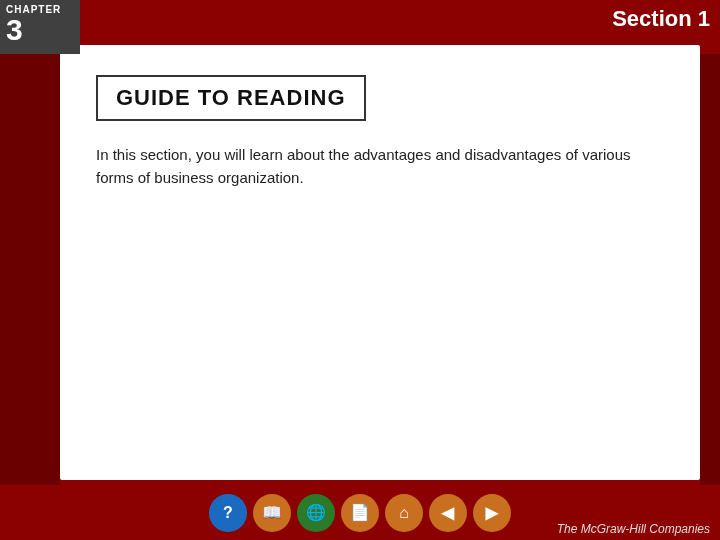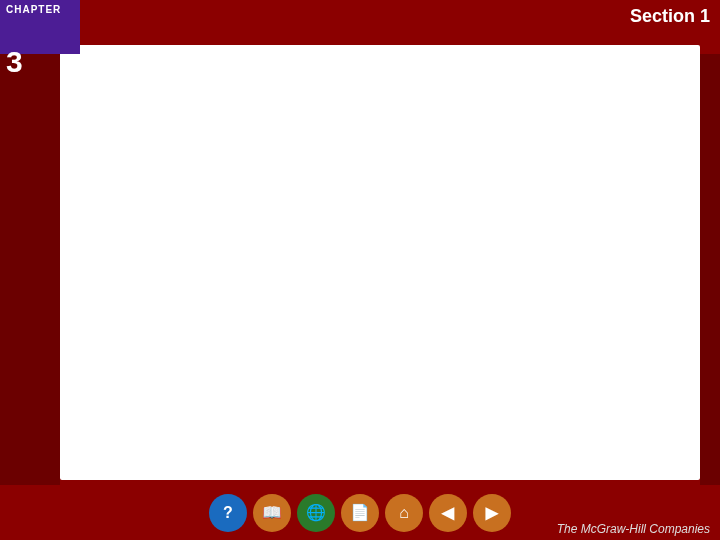--- a/index.html
+++ b/index.html
@@ -21,27 +21,26 @@
       background: #8b0000;
       z-index: 0;
     }
 
     
     .chapter-badge {
       position: absolute;
       top: 0; left: 0;
       width: 80px;
       height: 54px;
-      background: #4c1d95;
+      background: #404040;
       z-index: 10;
       display: flex;
       flex-direction: column;
       align-items: flex-start;
       padding: 4px 6px;
-      gap: 32px;
     }
 
     .chapter-label {
       font-size: 10px;
       font-weight: bold;
       color: #fff;
       letter-spacing: 1px;
       text-transform: uppercase;
     }
 
@@ -51,21 +50,21 @@
       color: #fff;
       line-height: 1;
     }
 
     
     .section-label {
       position: absolute;
       top: 6px;
       right: 10px;
       z-index: 10;
-      font-size: 18px;
+      font-size: 22px;
       font-weight: bold;
       color: #fff;
     }
 
     
     .main-content {
       position: absolute;
       top: 45px;
       left: 60px;
       right: 20px;
@@ -184,24 +183,28 @@
 
 <div class="chapter-badge">
   <span class="chapter-label">CHAPTER</span>
   <span class="chapter-number">3</span>
 </div>
 
 <div class="section-label">Section 1</div>
 
 <div class="main-content">
   
+  <div class="guide-box">
+    <span class="guide-title">GUIDE TO READING</span>
+  </div>
 
   
 
   
+  <p class="body-text">In this section, you will learn about the advantages and disadvantages of various forms of business organization.</p>
 </div>
 
 <div class="bottom-toolbar">
   <button class="toolbar-btn btn-question">?</button>
   <button class="toolbar-btn btn-book">📖</button>
   <button class="toolbar-btn btn-globe">🌐</button>
   <button class="toolbar-btn btn-doc">📄</button>
   <button class="toolbar-btn btn-home">⌂</button>
   <button class="toolbar-btn btn-back">◀</button>
   <button class="toolbar-btn btn-forward">▶</button>

